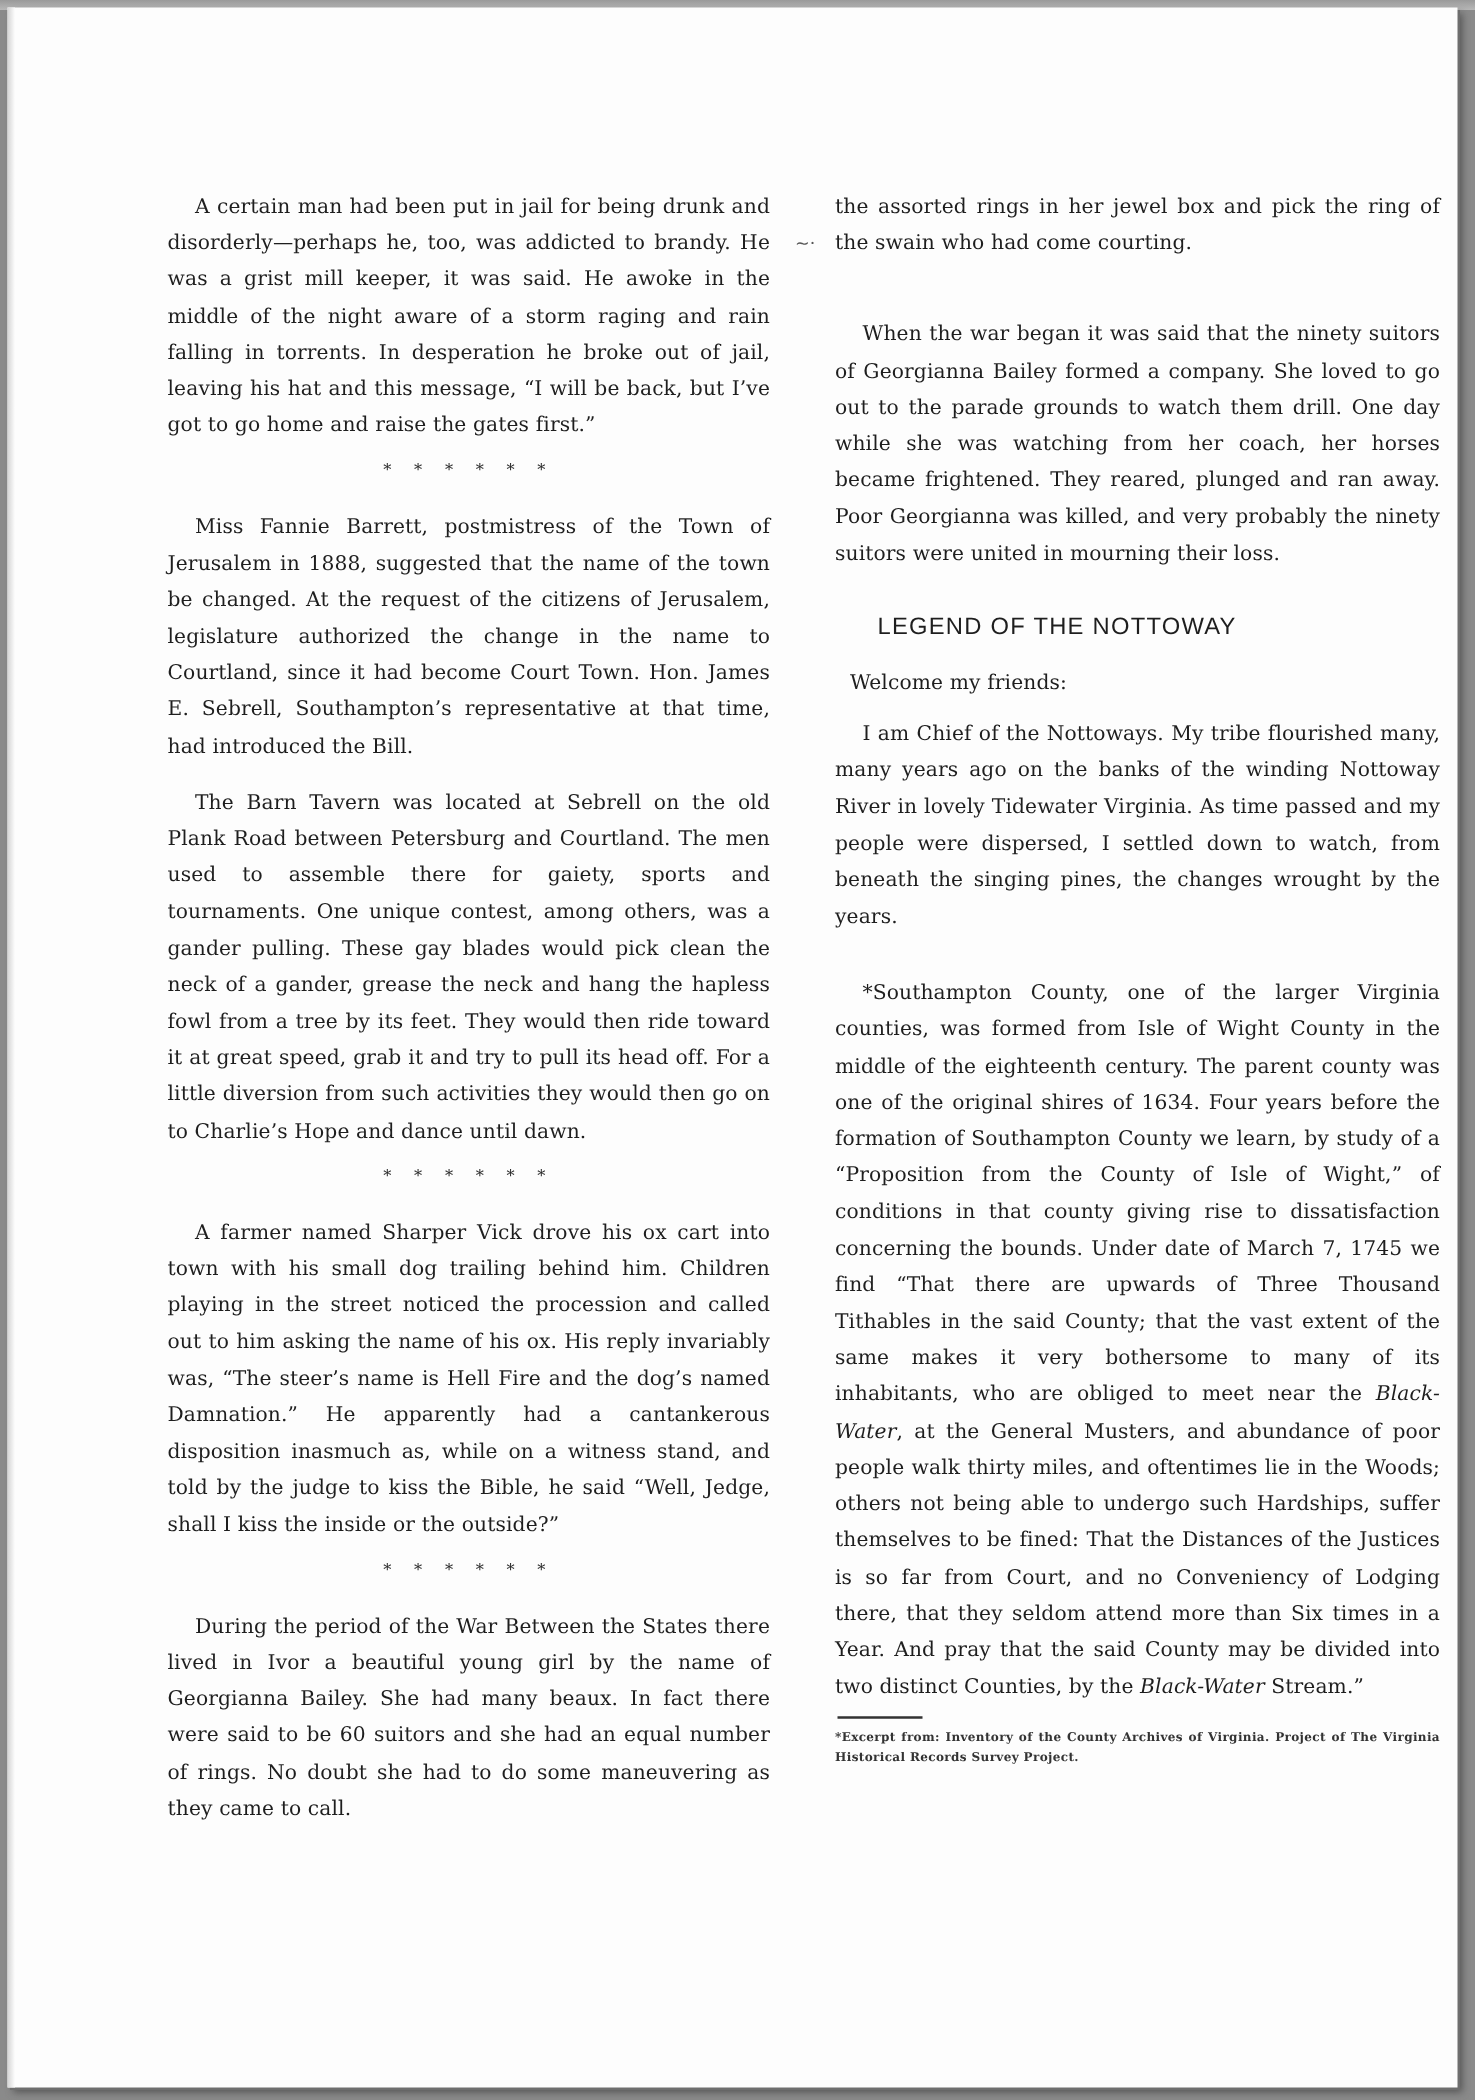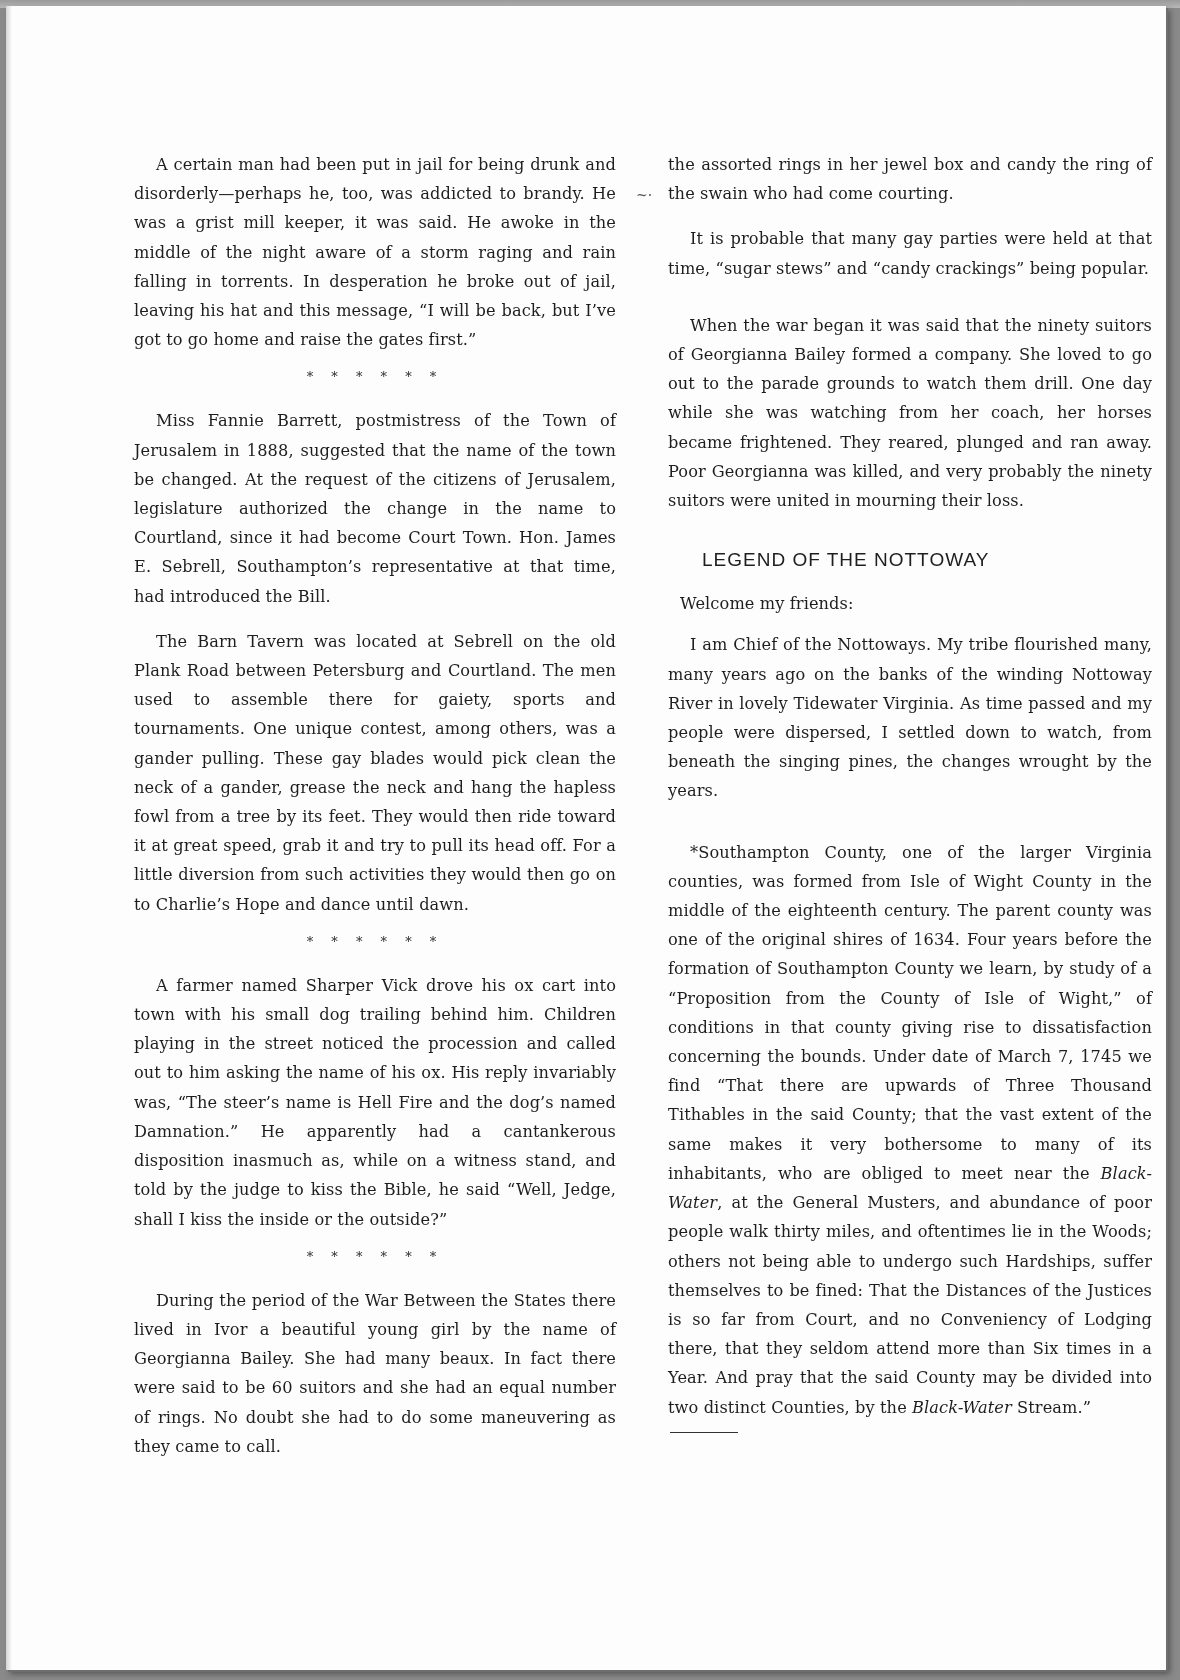--- a/index.html
+++ b/index.html
@@ -72,25 +72,25 @@
   <div class="gap"></div>
   <p class="para">The Barn Tavern was located at Sebrell on the old Plank Road between Petersburg and Courtland. The men used to assemble there for gaiety, sports and tournaments. One unique contest, among others, was a gander pulling. These gay blades would pick clean the neck of a gander, grease the neck and hang the hapless fowl from a tree by its feet. They would then ride toward it at great speed, grab it and try to pull its head off. For a little diversion from such activities they would then go on to Charlie’s Hope and dance until dawn.</p>
   <div class="stars">* * * * * *</div>
   <p class="para">A farmer named Sharper Vick drove his ox cart into town with his small dog trailing behind him. Children playing in the street noticed the procession and called out to him asking the name of his ox. His reply invariably was, “The steer’s name is Hell Fire and the dog’s named Damnation.” He apparently had a cantankerous disposition inasmuch as, while on a witness stand, and told by the judge to kiss the Bible, he said “Well, Jedge, shall I kiss the inside or the outside?”</p>
   <div class="stars">* * * * * *</div>
   <p class="para">During the period of the War Between the States there lived in Ivor a beautiful young girl by the name of Georgianna Bailey. She had many beaux. In fact there were said to be 60 suitors and she had an equal number of rings. No doubt she had to do some maneuvering as they came to call.</p>
   <div class="gap"></div>
 </div>
 
 <div class="col col-right">
-  <p class="para no-indent">the assorted rings in her jewel box and candy the ring of the swain who had come courting.</p>
+  <p class="para no-indent">the assorted rings in her jewel box and pick the ring of the swain who had come courting.</p>
   <div class="gap"></div>
-  <p class="para">It is probable that many gay parties were held at that time, “sugar stews” and “candy crackings” being popular.</p>
   <div class="gap-lg"></div>
   <p class="para">When the war began it was said that the ninety suitors of Georgianna Bailey formed a company. She loved to go out to the parade grounds to watch them drill. One day while she was watching from her coach, her horses became frightened. They reared, plunged and ran away. Poor Georgianna was killed, and very probably the ninety suitors were united in mourning their loss.</p>
   <h2 class="heading">LEGEND OF THE NOTTOWAY</h2>
   <p class="salutation">Welcome my friends:</p>
   <p class="para">I am Chief of the Nottoways. My tribe flourished many, many years ago on the banks of the winding Nottoway River in lovely Tidewater Virginia. As time passed and my people were dispersed, I settled down to watch, from beneath the singing pines, the changes wrought by the years.</p>
   <div class="gap"></div>
   <div class="gap"></div>
   <p class="para"><span>*Southampton County, one of the larger Virginia counties, was formed from Isle of Wight County in the middle of the eighteenth century. The parent county was one of the original shires of 1634. Four years before the formation of Southampton County we learn, by study of a “Proposition from the County of Isle of Wight,” of conditions in that county giving rise to dissatisfaction concerning the bounds. Under date of March 7, 1745 we find “That there are upwards of Three Thousand Tithables in the said County; that the vast extent of the same makes it very bothersome to many of its inhabitants, who are obliged to meet near the </span><em>Black-Water</em><span>, at the General Musters, and abundance of poor people walk thirty miles, and oftentimes lie in the Woods; others not being able to undergo such Hardships, suffer themselves to be fined: That the Distances of the Justices is so far from Court, and no Conveniency of Lodging there, that they seldom attend more than Six times in a Year. And pray that the said County may be divided into two distinct Counties, by the </span><em>Black-Water</em><span> Stream.”</span></p>
   <div class="rule"></div>
+  <p class="footnote">*Excerpt from: Inventory of the County Archives of Virginia. Project of The Virginia Historical Records Survey Project.</p>
 </div>
 
 </body></html>

